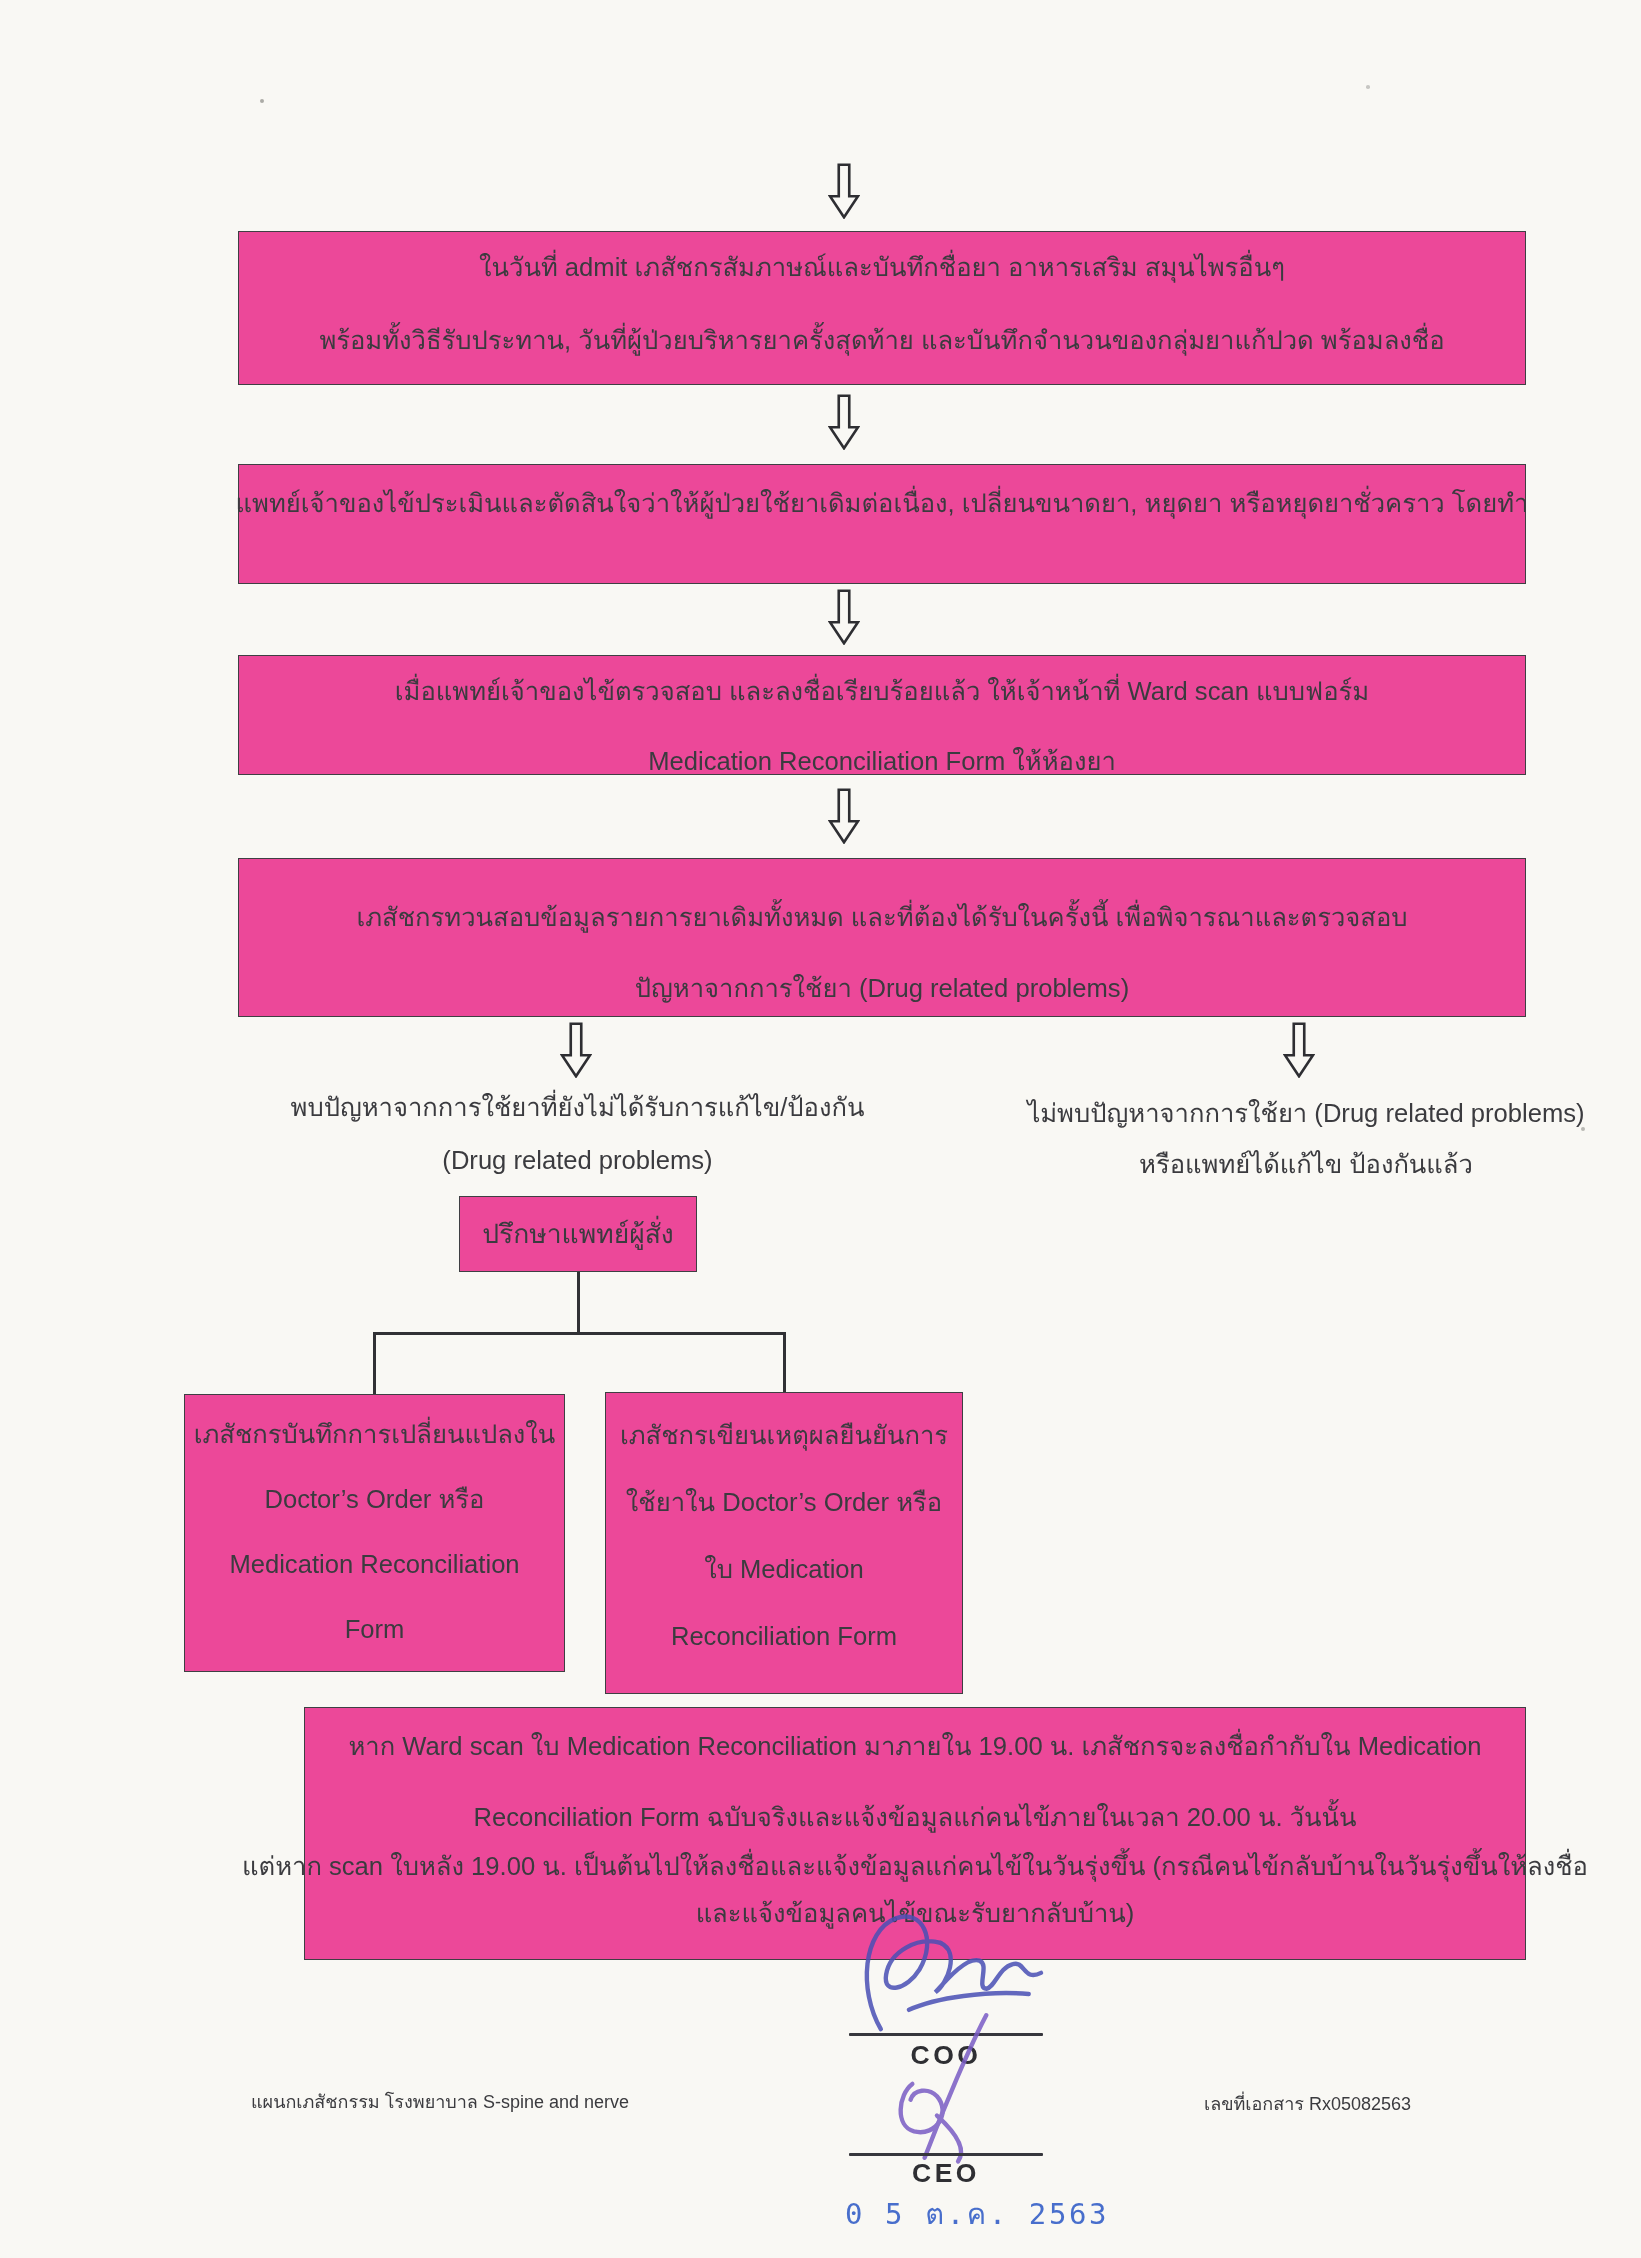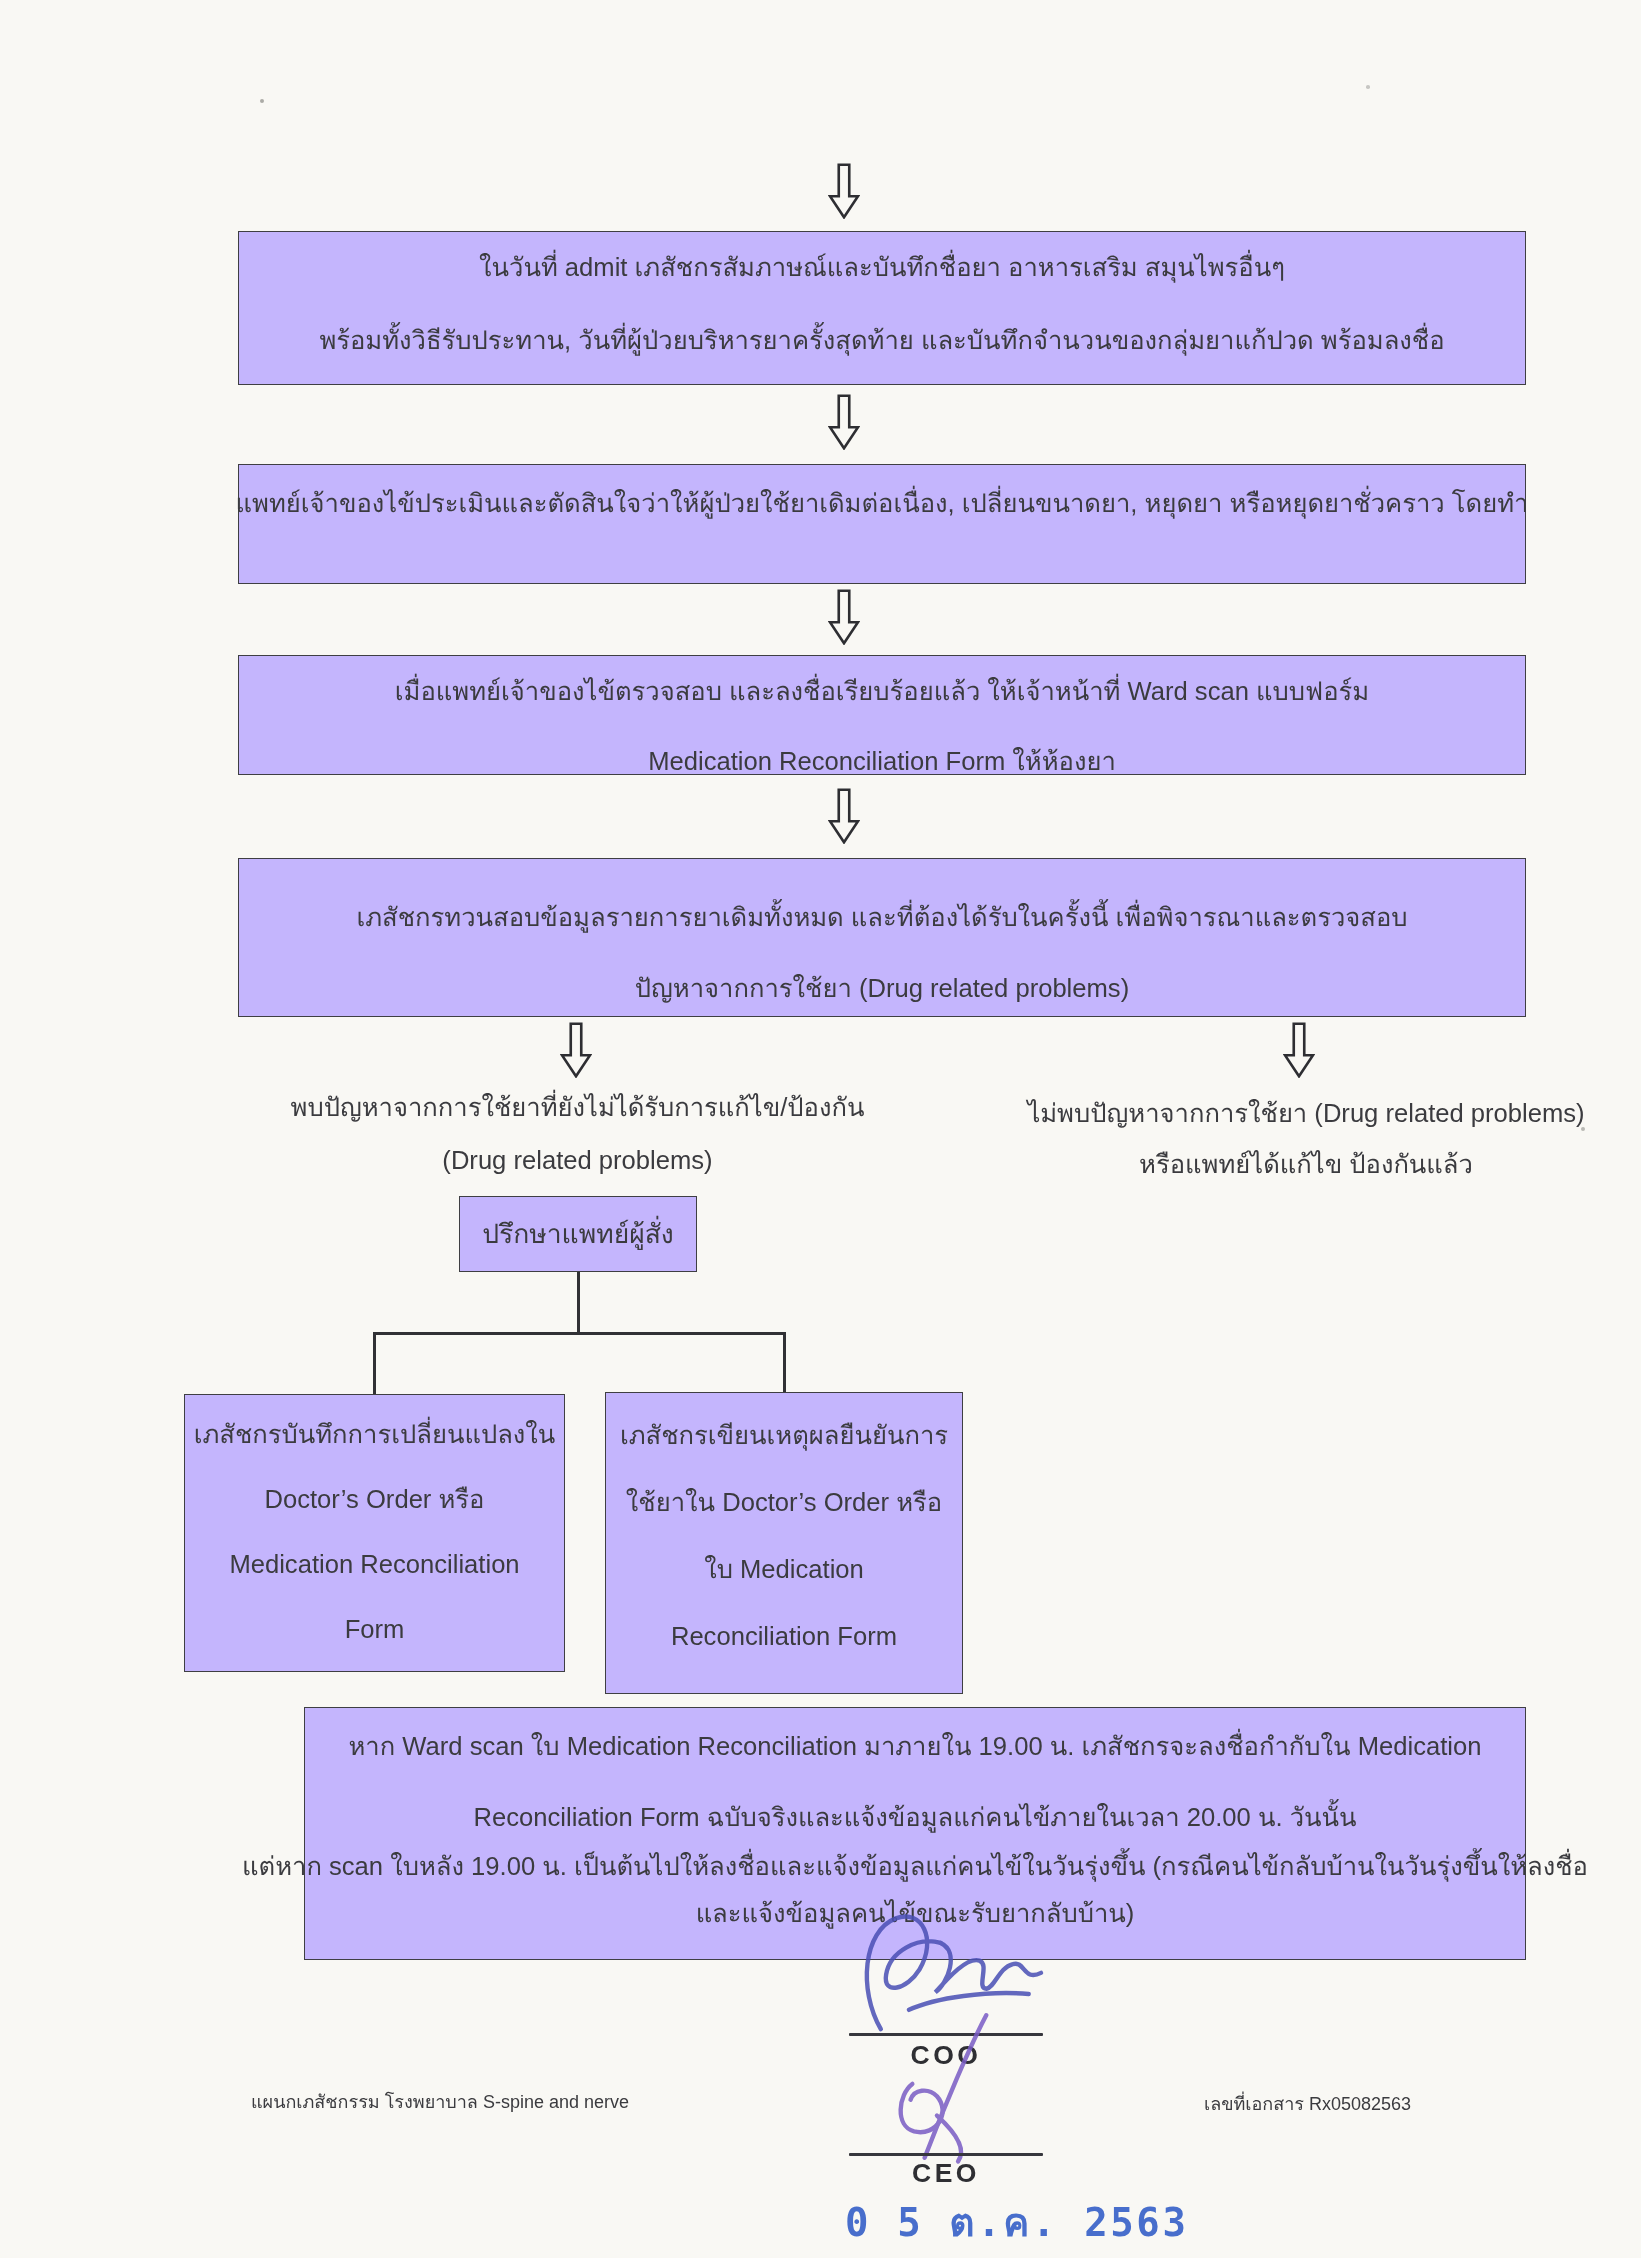--- a/index.html
+++ b/index.html
@@ -7,37 +7,37 @@
     position:relative;
     width:1642px;height:2258px;
     background:#f9f8f4;
     font-family:"Liberation Sans","DejaVu Sans",sans-serif;
     color:#3b3b3f;
     overflow:hidden;
   }
   .flowbox{
     position:absolute;
     border:1.8px solid #3f3f43;
-    background:#c4b5fd;
+    background:#ec4899;
     display:flex;flex-direction:column;align-items:center;
     box-sizing:border-box;
   }
   .tline{
     font-size:25.6px;line-height:30px;white-space:nowrap;text-align:center;
   }
   .arrow{position:absolute;width:32px;height:56px;}
   .cline{position:absolute;background:#313135;}
   .branchtxt{position:absolute;display:flex;flex-direction:column;}
   .sig-line{position:absolute;background:#37373d;height:2.6px;border-radius:0.9px;}
   .sig-label{
     position:absolute;text-align:center;font-size:26.5px;font-weight:600;
     letter-spacing:3.5px;color:#2f2f33;
   }
   .stamp{
-    position:absolute;font-size:39px;font-weight:bold;letter-spacing:2.6px;
+    position:absolute;font-size:29px;font-weight:normal;letter-spacing:2.6px;
     color:#3560c8;white-space:nowrap;
     font-family:"DejaVu Sans Mono","Liberation Mono",monospace;
     opacity:0.9;
   }
   .footer-text{position:absolute;font-size:18px;white-space:nowrap;}
   .speck{position:absolute;background:#6b6b66;border-radius:50%;opacity:.55;}
   
   .note-l1{margin-top:23px;}
   .note-l2{margin-top:41px;}
   .note-l3{margin-top:18.5px;}

